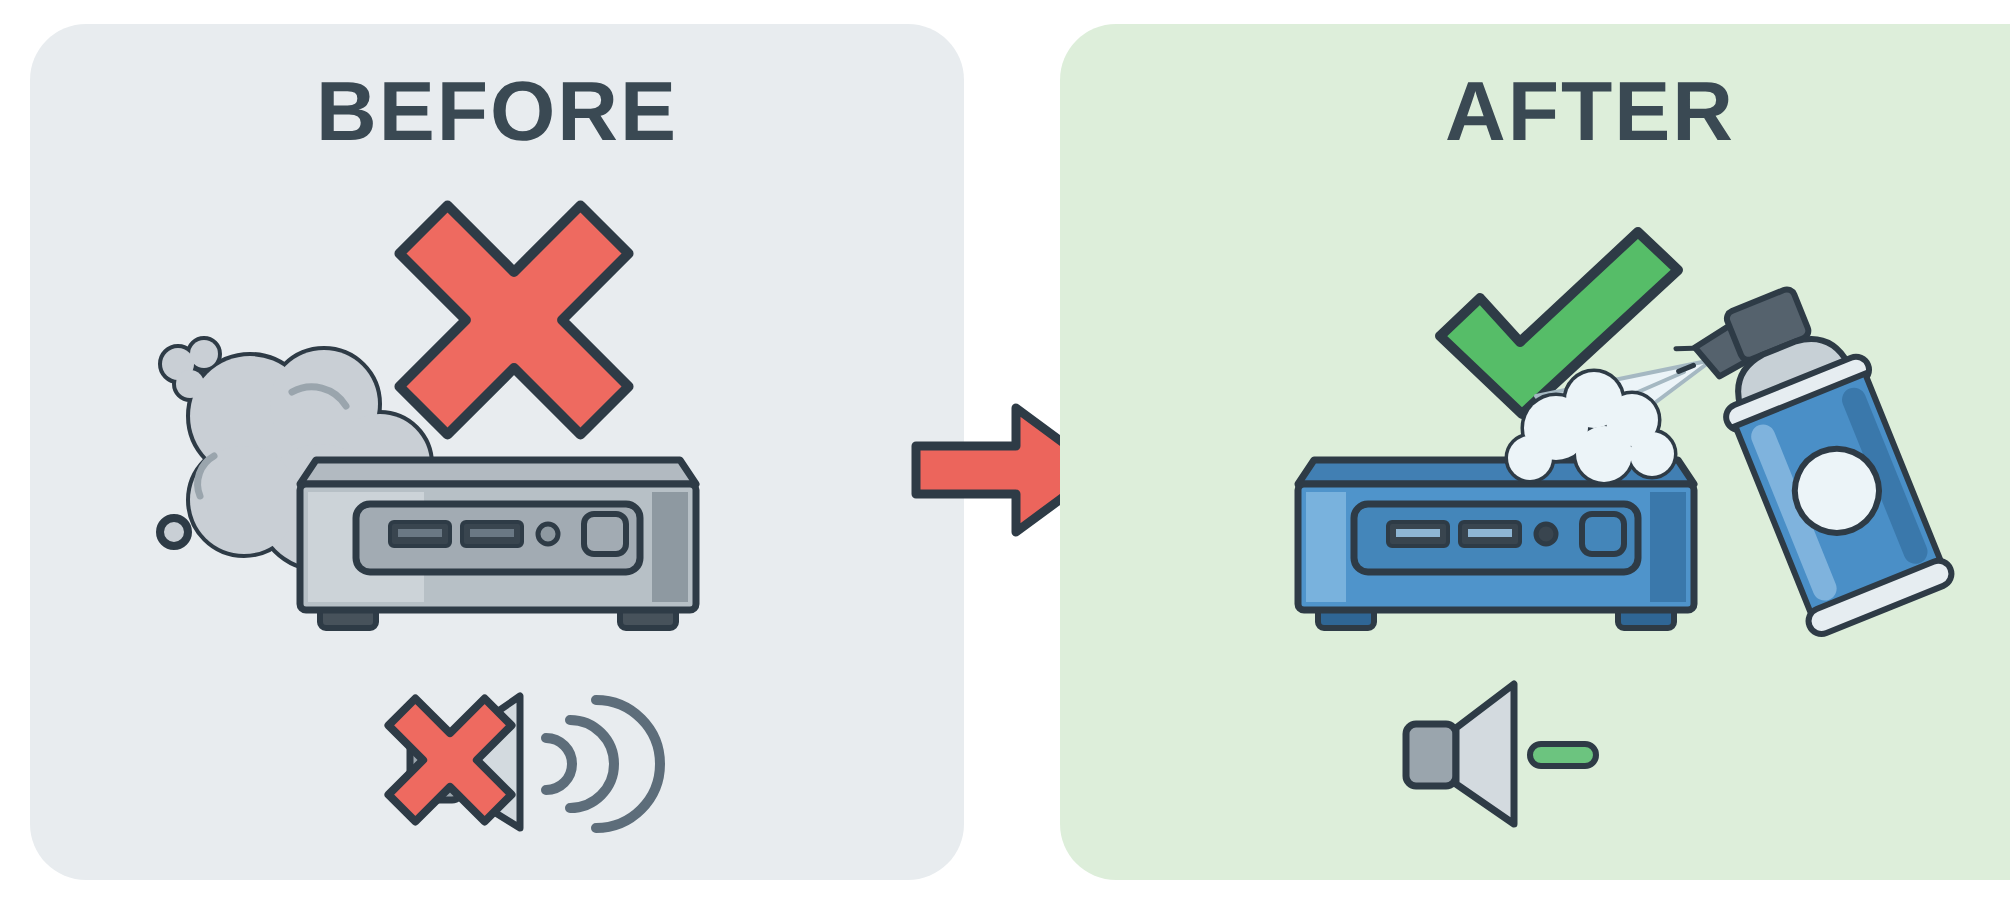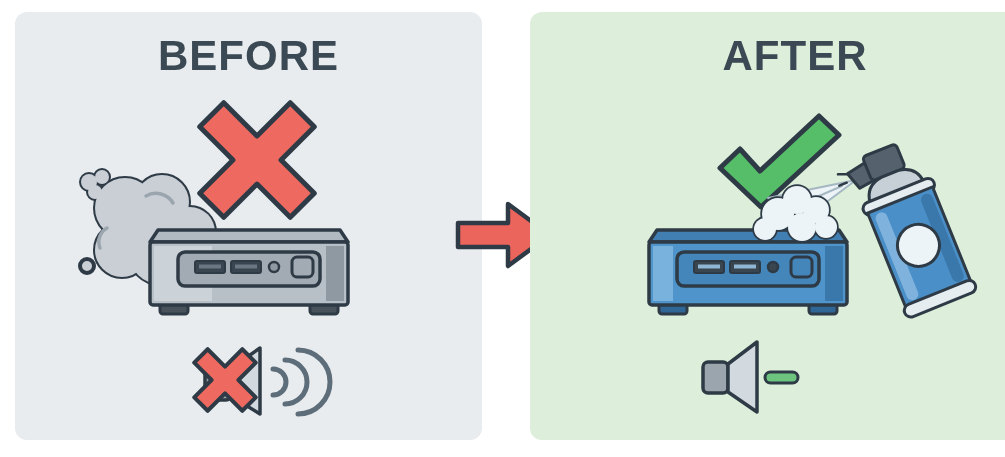--- a/index.html
+++ b/index.html
@@ -1,18 +1,18 @@
 <!DOCTYPE html>
 <html style="--c-outline: #2e3b46; --c-title_text: #3a4953; --c-panel_before_bg: #e8ecef; --c-panel_after_bg: #ddeeda; --c-cross_red: #ee6a60; --c-arrow_red: #ec655c; --c-check_green: #56bd68; --c-dust_gray: #c9cfd5; --c-dust_shadow: #9aa5ad; --c-pc_gray_body: #b7c0c6; --c-pc_gray_light: #ccd3d8; --c-pc_gray_top: #b2bac1; --c-pc_gray_panel: #a2abb3; --c-pc_gray_dark: #8e99a1; --c-pc_feet_gray: #47525b; --c-port_dark: #39454f; --c-port_slot_gray: #6a7884; --c-pc_blue_body: #4f94cb; --c-pc_blue_light: #79b2dd; --c-pc_blue_top: #417fb3; --c-pc_blue_panel: #4486ba; --c-pc_blue_dark: #3a78ab; --c-pc_feet_blue: #2f6695; --c-port_slot_blue: #8fb6d4; --c-can_blue: #4a8fc7; --c-can_blue_light: #7fb3dd; --c-can_blue_dark: #3a78ab; --c-can_rim: #e6edf1; --c-can_shoulder: #c7d0d6; --c-nozzle_slate: #55626d; --c-spray_white: #ecf4f8; --c-cone_line: #a5b8c2; --c-speaker_box: #9aa5ad; --c-speaker_cone: #d3dadf; --c-wave_gray: #5d6d7a; --c-volume_green: #6cc47f;"><head>
 <meta charset="utf-8">
 <style>
   html,body{margin:0;padding:0;background:#ffffff;}
   body{width:1005px;height:457px;position:relative;font-family:"Liberation Sans",sans-serif;overflow:hidden;}
   .stage{position:absolute;left:0;top:0;width:1005px;height:457px;}
-  .panel{position:absolute;top:12px;height:428px;border-radius:12px;}
+  .panel{position:absolute;top:12px;height:428px;border-radius:28px;}
   .panel-before{left:15px;width:467px;background:var(--c-panel_before_bg);}
   .panel-after{left:530px;width:530px;background:var(--c-panel_after_bg);}
   .panel-title{position:absolute;top:20px;left:0;width:100%;text-align:center;margin:0;
     font-size:42px;font-weight:700;letter-spacing:1px;color:var(--c-title_text);}
   .art{position:absolute;overflow:visible;}
   
   .a-cross{left:180px;top:86px;}
   .a-dust{left:47px;top:148px;}
   .a-pc-before{left:129px;top:216px;}
   .a-muted{left:165px;top:326px;}

